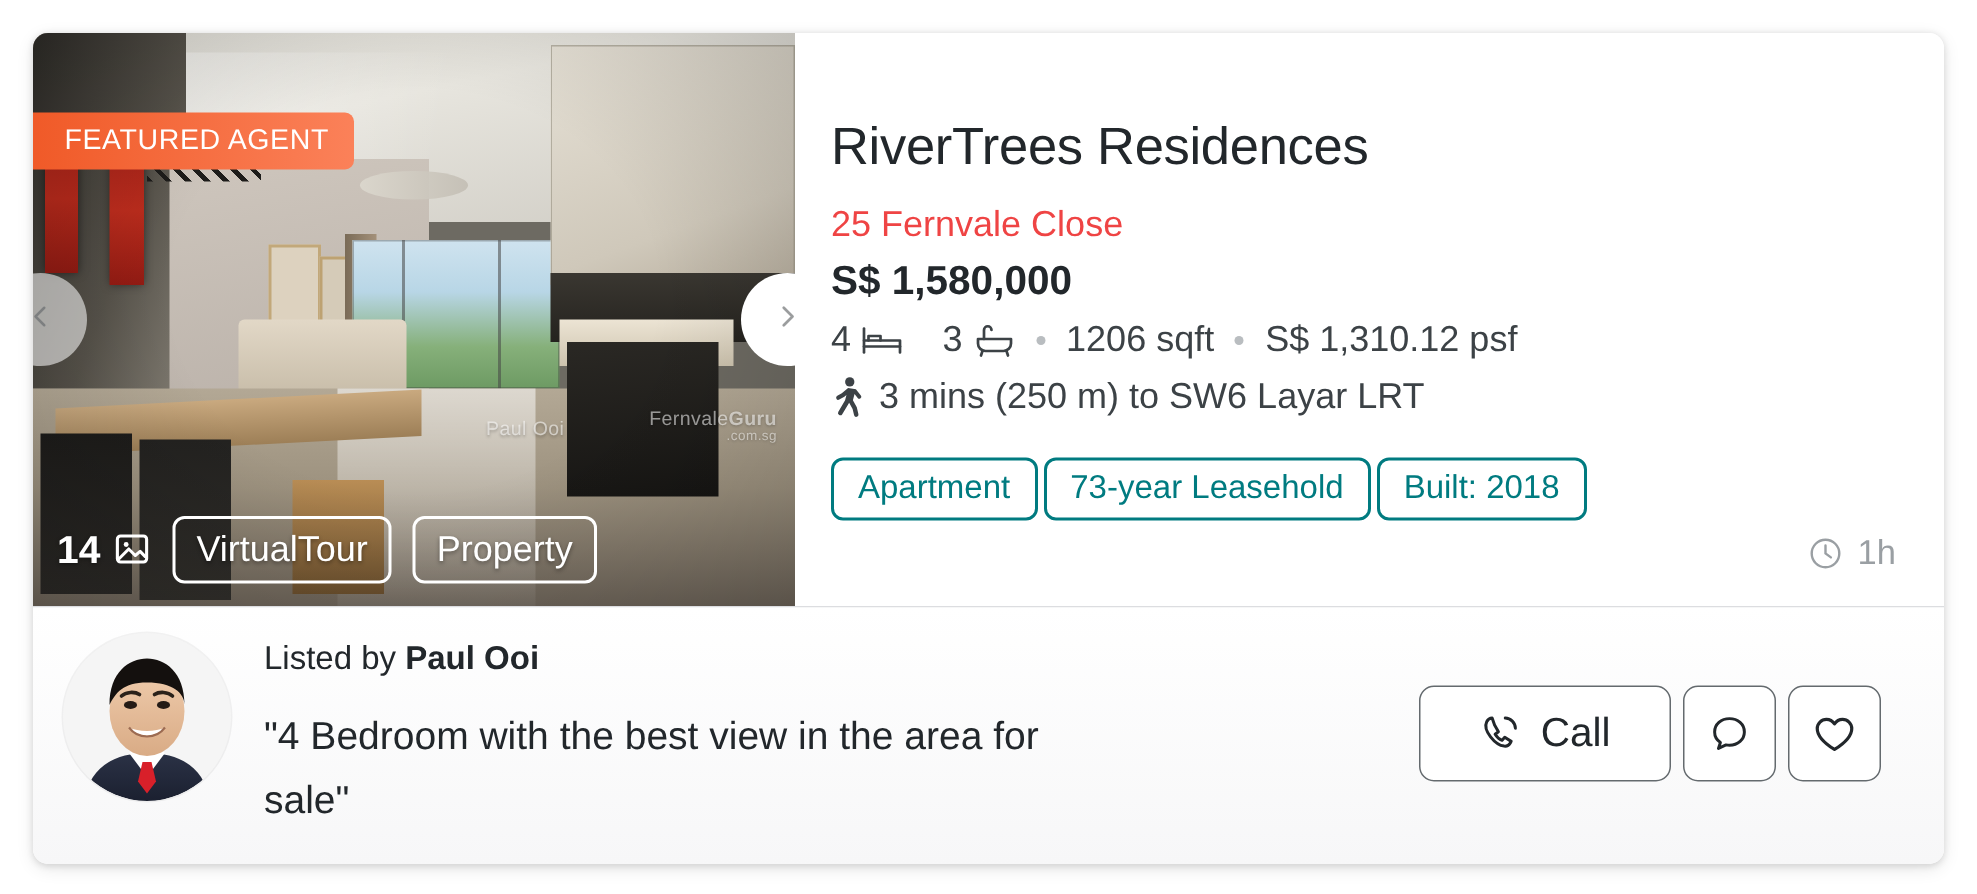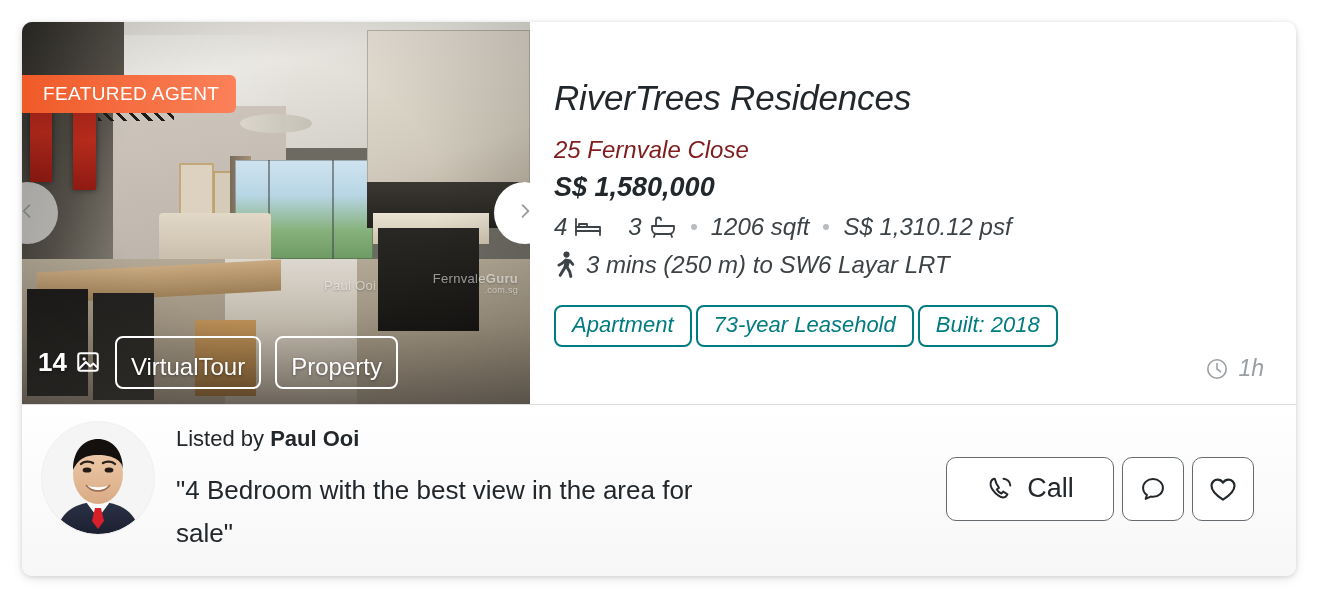--- a/index.html
+++ b/index.html
@@ -244,45 +244,44 @@
     font-size: 26px;
     font-weight: 700;
     text-shadow: 0 1px 3px rgba(0,0,0,0.45);
   }
   .photo-count svg { width: 26px; height: 26px; display: block; }
   .tour-pill {
     border: 2px solid #ffffff;
     border-radius: 8px;
     color: #ffffff;
     font-size: 24px;
-    padding: 16px 14px 7px;
+    padding: 8px 14px 7px;
     line-height: 1.1;
     cursor: pointer;
     text-shadow: 0 1px 3px rgba(0,0,0,0.4);
   }
 
   
   .info {
     flex: 1;
     padding: 58px 0 0 24px;
     position: relative;
     min-width: 0;
-    font-style: italic;
   }
   .title {
     font-size: 35px;
     color: #22272b;
     font-weight: 400;
     line-height: 1.05;
     margin: 0 0 18px 0;
     letter-spacing: -0.2px;
   }
   .address {
     font-size: 24px;
-    color: #7f1d1d;
+    color: #ef4444;
     margin: 0 0 6px 0;
     line-height: 1.25;
   }
   .price {
     font-size: 27px;
     color: #22272b;
     font-weight: 700;
     margin: 0 0 10px 0;
     line-height: 1.25;
   }

